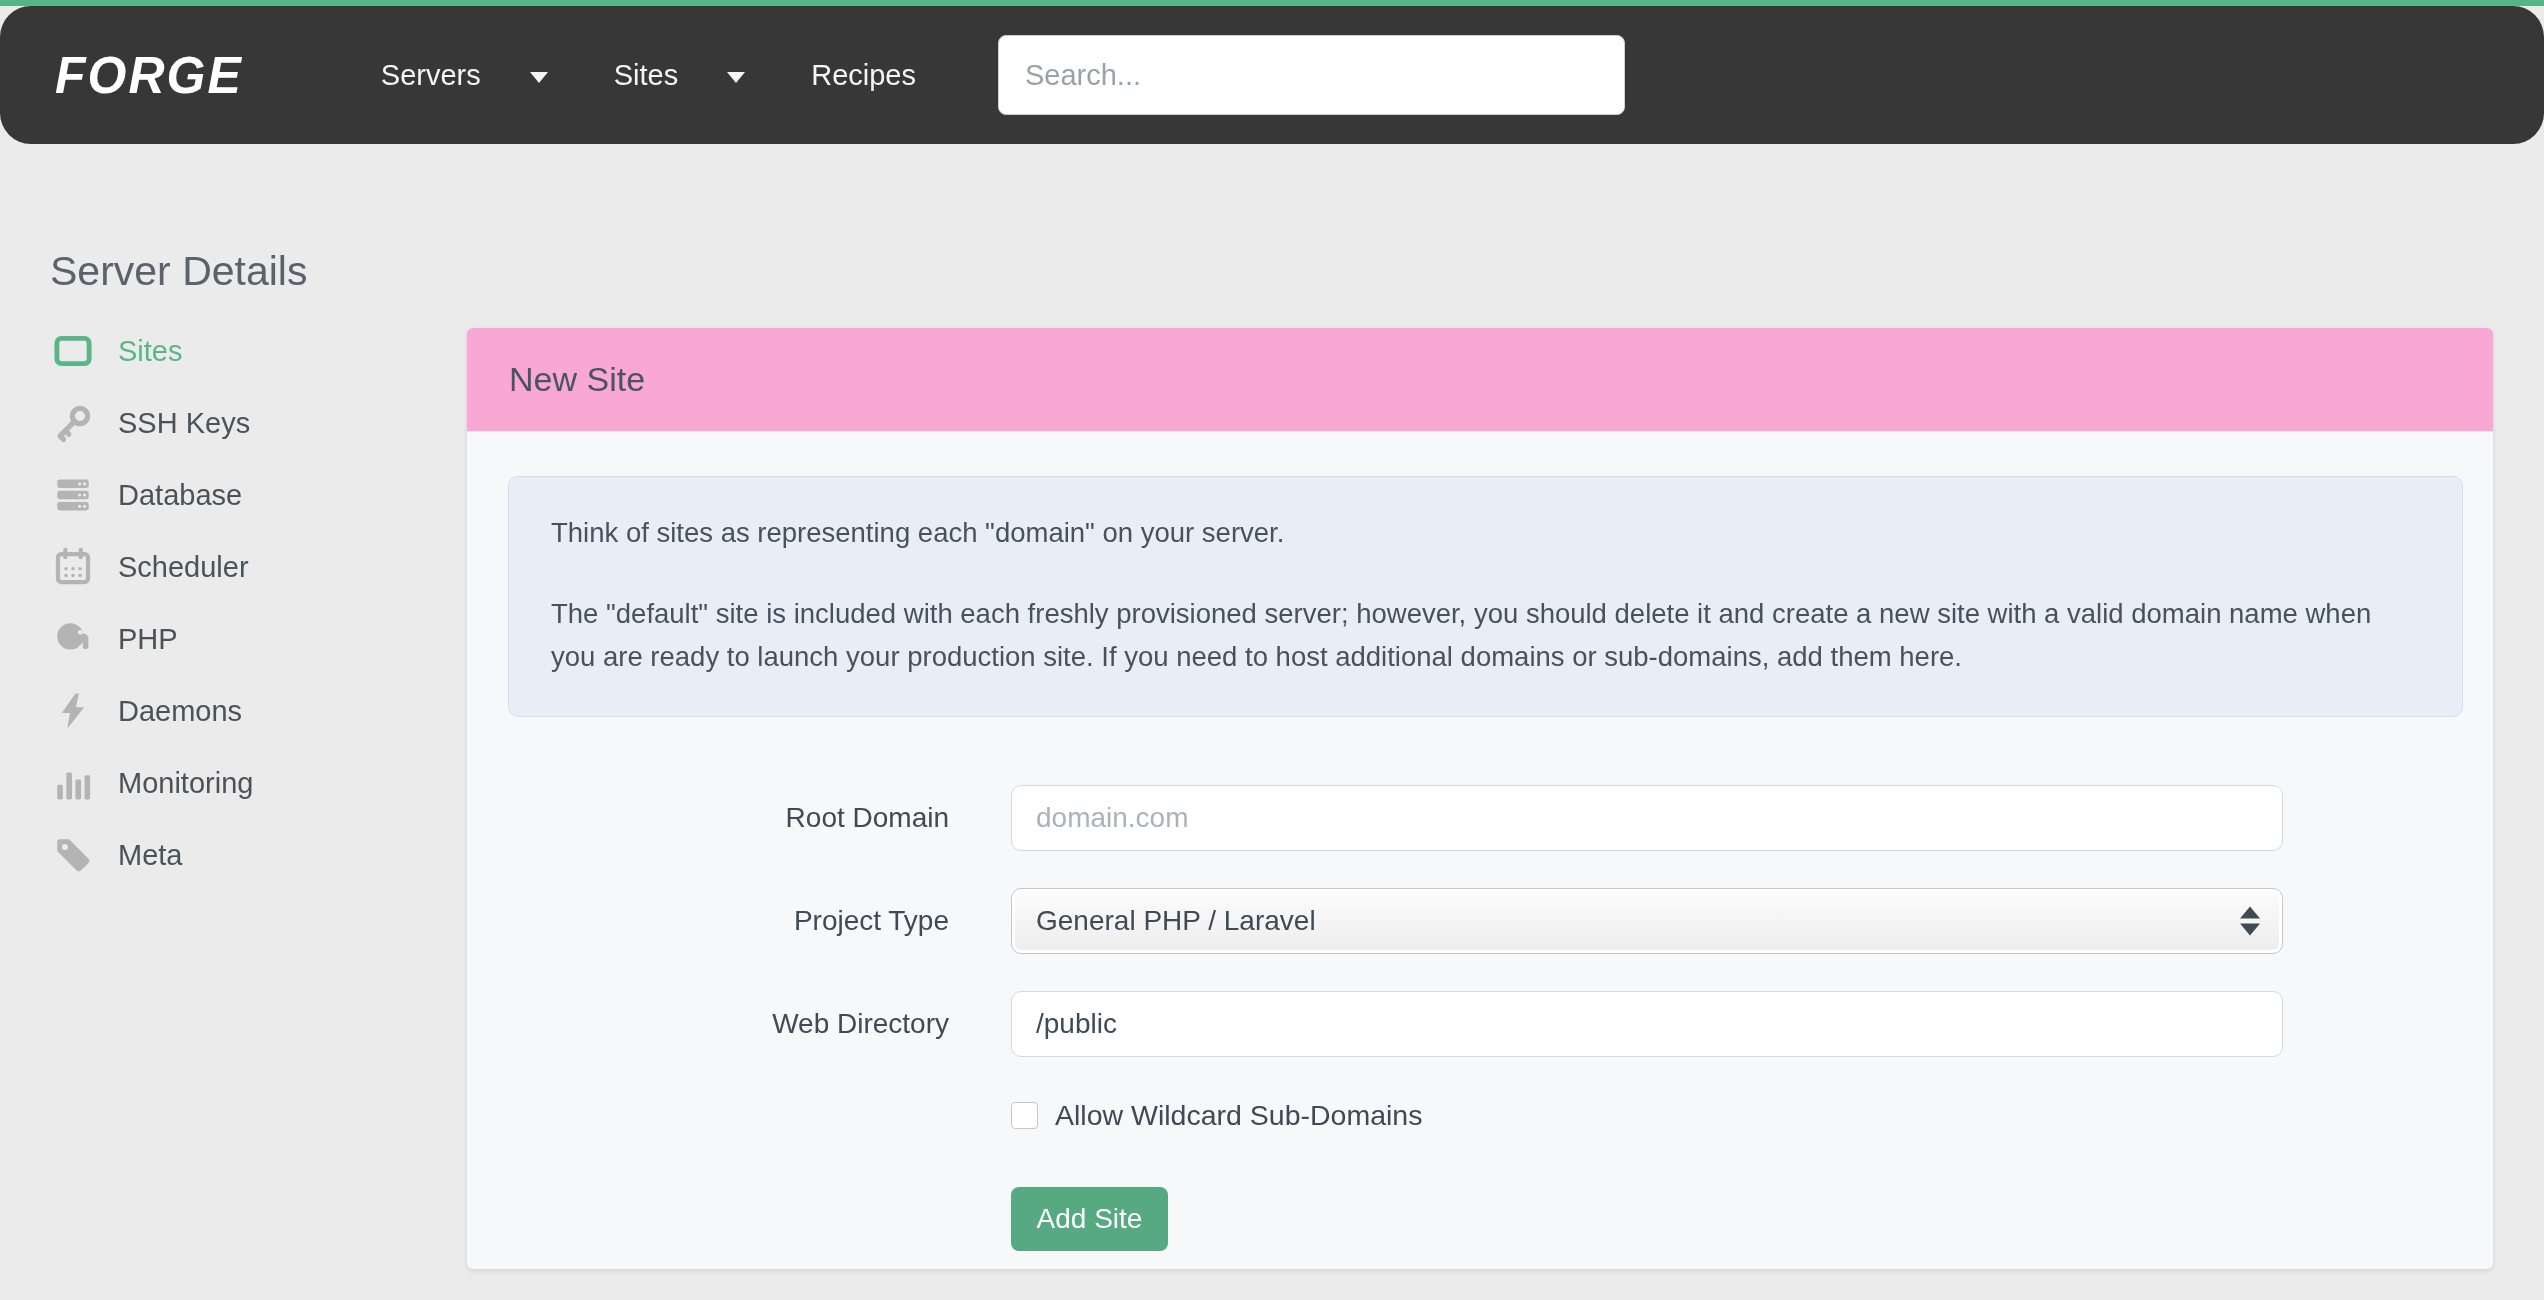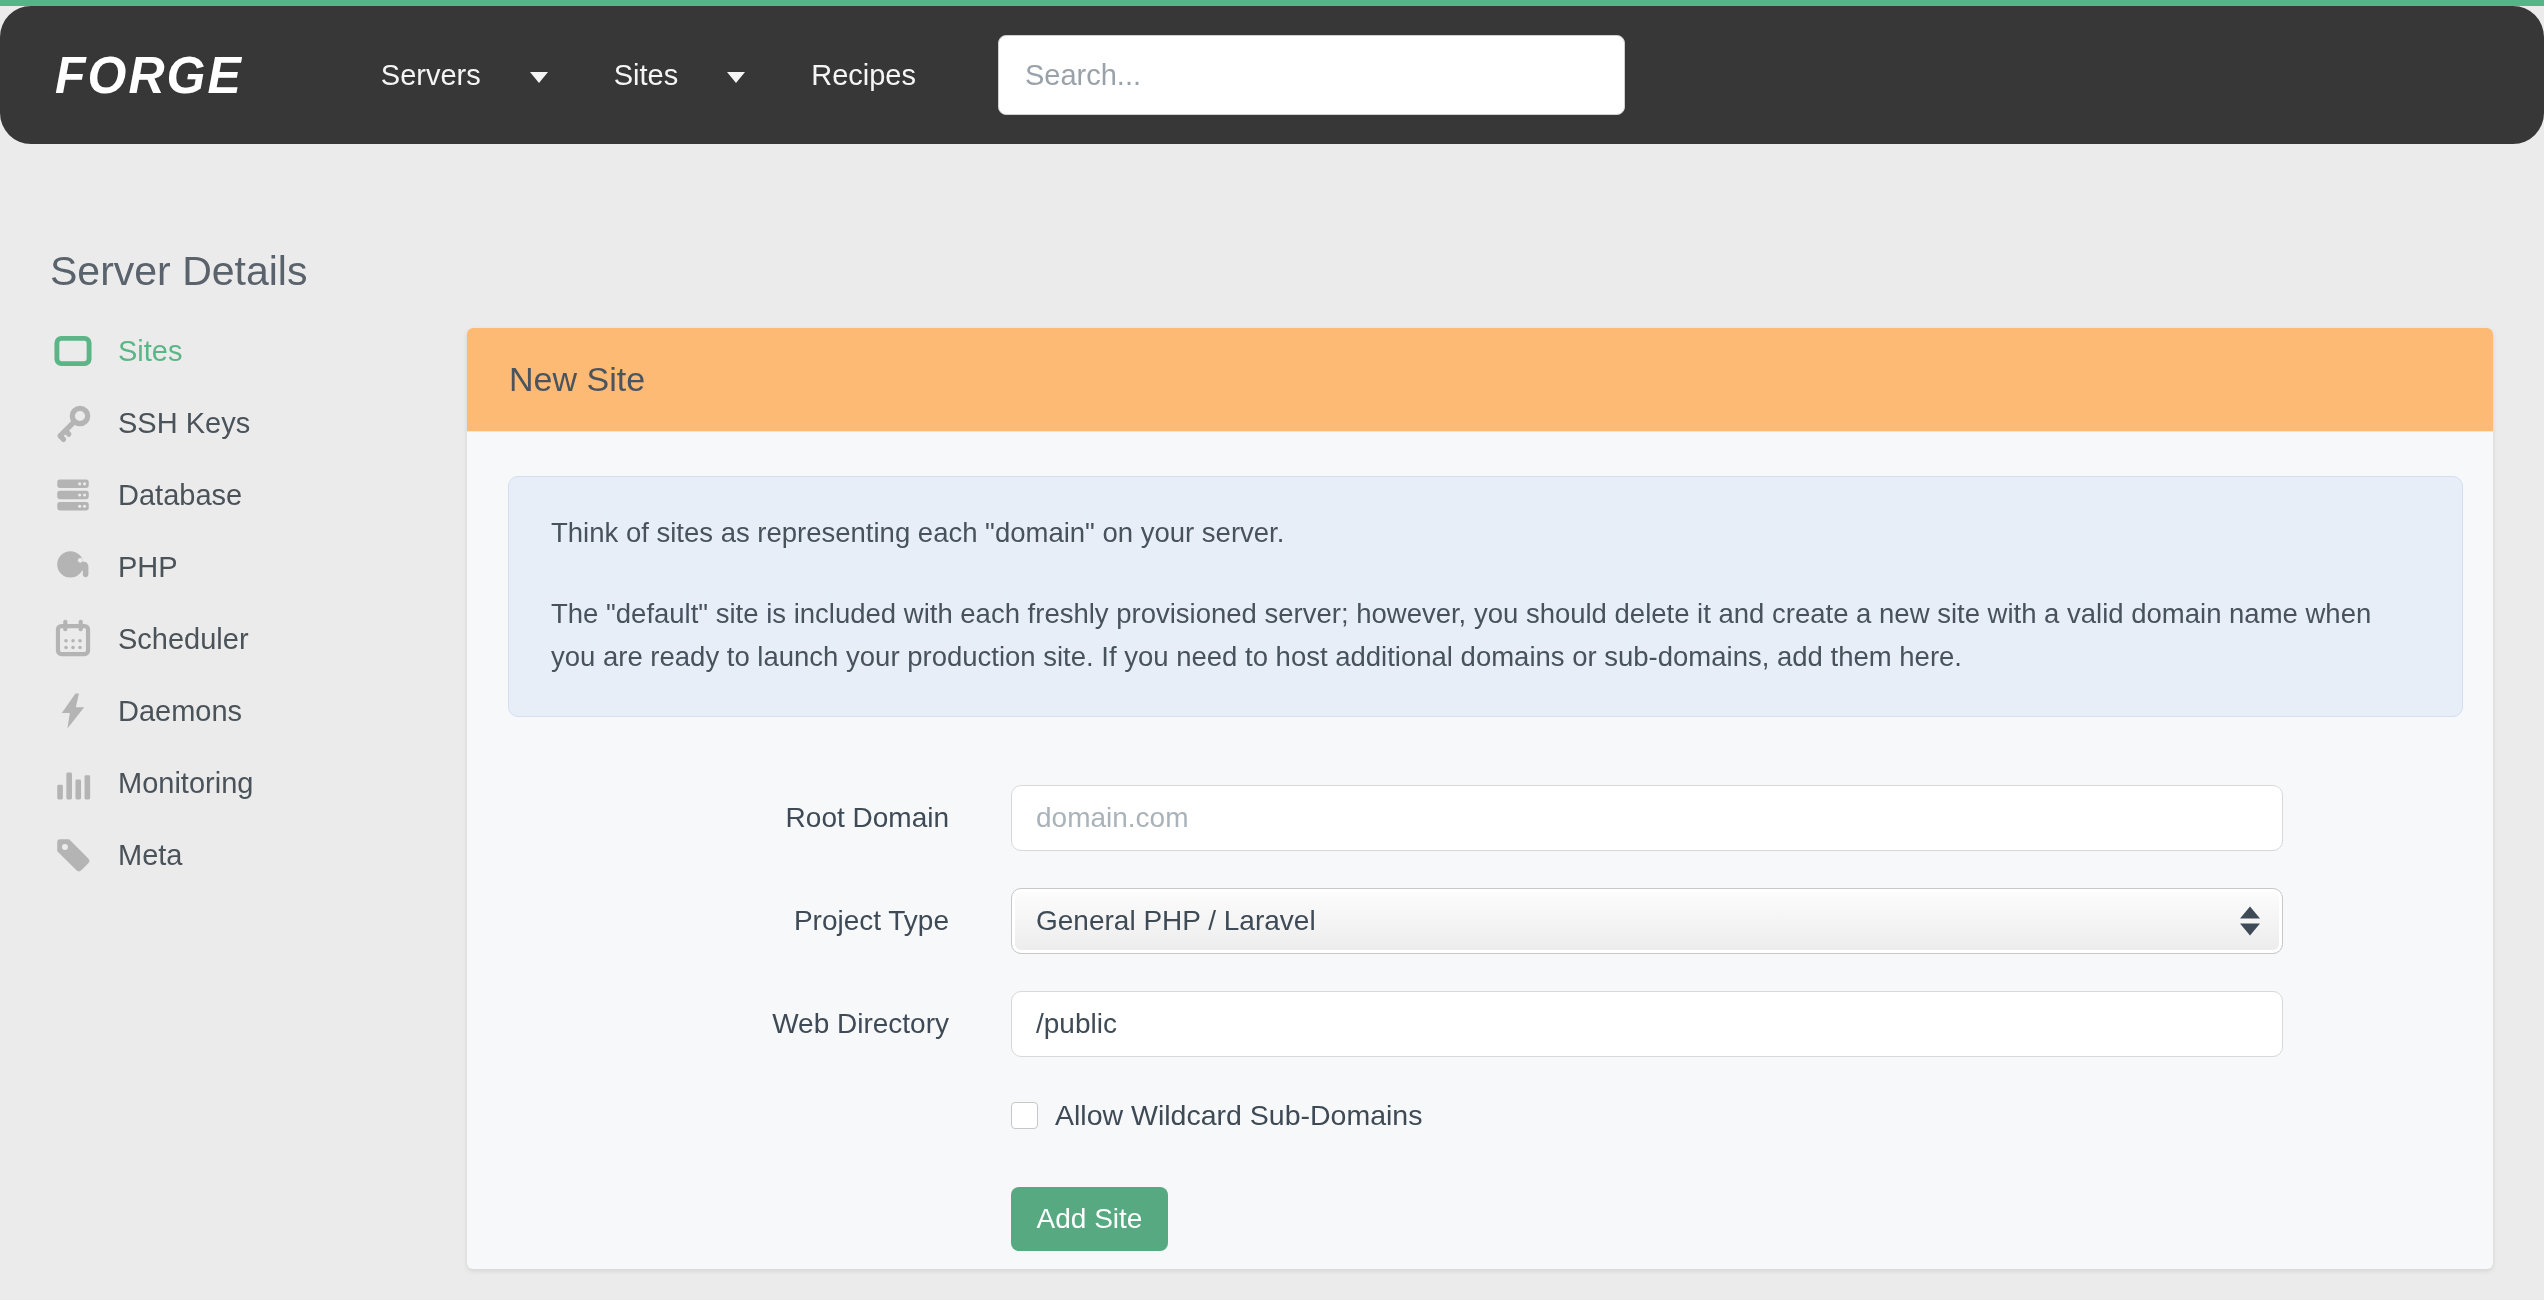--- a/index.html
+++ b/index.html
@@ -44,21 +44,21 @@
                color:#b4b4b4; }
   .side-item .icon { width:46px; height:46px; display:flex; align-items:center;
                      justify-content:center; }
   .side-item .lbl { margin-left:22px; font-size:29px; color:#4a525a; }
   .side-item.active { color:#5bb687; }
   .side-item.active .lbl { color:#5bb687; }
 
   
   .card { position:absolute; left:467px; top:328px; width:2026px; height:941px;
           background:#f7f8f9; border-radius:6px; box-shadow:0 2px 5px rgba(0,0,0,.10); }
-  .card-header { height:104px; background:#fdba74; border-bottom:1px solid #e7e7e7;
+  .card-header { height:104px; background:#f9a8d4; border-bottom:1px solid #e7e7e7;
                  border-radius:6px 6px 0 0; display:flex; align-items:center; }
   .card-title { margin-left:42px; font-size:34px; color:#4a545e; }
   .alert { margin:44px 30px 0 41px; background:#e8eef8; border:1px solid #d5deee;
            border-radius:10px; padding:34px 42px 38px 42px; color:#47525d;
            font-size:27.5px; line-height:43px; }
   .alert p + p { margin-top:38px; }
 
   .form { margin-top:68px; }
   .form-row { display:flex; align-items:center; margin-bottom:37px; }
   .form-label { width:544px; padding-right:62px; text-align:right; font-size:28px;
@@ -144,49 +144,49 @@
         <circle cx="15.8" cy="12" r="0.9" fill="#ebebeb"></circle>
           <circle cx="18.6" cy="12" r="0.9" fill="#ebebeb"></circle>
         <circle cx="15.8" cy="18.4" r="0.9" fill="#ebebeb"></circle>
           <circle cx="18.6" cy="18.4" r="0.9" fill="#ebebeb"></circle>
       </svg>
     </span>
     <span class="lbl">Database</span>
   </div>
   <div class="side-item">
     <span class="icon">
-      <svg width="42" height="42" viewBox="0 0 24 24" fill="currentColor">
-        <circle cx="10.5" cy="10.5" r="7.5"></circle>
-        <path d="M14 9 h4.2 a2.6 2.6 0 0 1 2.6 2.6 v4.6 a1.6 1.6 0 0 1 -3.2 0 v-2.2 h-3.6 z"></path>
-        <circle cx="16.2" cy="8.2" r="1.4" fill="#ebebeb"></circle>
-      </svg>
-    </span>
-    <span class="lbl">PHP</span>
-  </div>
-  <div class="side-item">
-    <span class="icon">
       <svg width="42" height="42" viewBox="0 0 24 24" fill="none" stroke="currentColor" stroke-width="2.4" stroke-linecap="round">
         <rect x="3.4" y="4.6" width="17.2" height="16" rx="2"></rect>
         <line x1="7.6" y1="2.2" x2="7.6" y2="6.4"></line>
         <line x1="16.4" y1="2.2" x2="16.4" y2="6.4"></line>
         <g fill="currentColor" stroke="none">
           <circle cx="8" cy="13" r="1"></circle>
             <circle cx="12" cy="13" r="1"></circle>
             <circle cx="16" cy="13" r="1"></circle>
           <circle cx="8" cy="16.8" r="1"></circle>
             <circle cx="12" cy="16.8" r="1"></circle>
             <circle cx="16" cy="16.8" r="1"></circle>
         </g>
       </svg>
     </span>
     <span class="lbl">Scheduler</span>
   </div>
   <div class="side-item">
     <span class="icon">
       <svg width="42" height="42" viewBox="0 0 24 24" fill="currentColor">
+        <circle cx="10.5" cy="10.5" r="7.5"></circle>
+        <path d="M14 9 h4.2 a2.6 2.6 0 0 1 2.6 2.6 v4.6 a1.6 1.6 0 0 1 -3.2 0 v-2.2 h-3.6 z"></path>
+        <circle cx="16.2" cy="8.2" r="1.4" fill="#ebebeb"></circle>
+      </svg>
+    </span>
+    <span class="lbl">PHP</span>
+  </div>
+  <div class="side-item">
+    <span class="icon">
+      <svg width="42" height="42" viewBox="0 0 24 24" fill="currentColor">
         <path d="M13.4 2 L5.6 13.2 h4.6 L8.8 22 L18.4 9.8 h-4.8 L15.4 2 z"></path>
       </svg>
     </span>
     <span class="lbl">Daemons</span>
   </div>
   <div class="side-item">
     <span class="icon">
       <svg width="42" height="42" viewBox="0 0 24 24" fill="currentColor">
         <rect x="3" y="13" width="3.2" height="8.4" rx="0.8"></rect>
         <rect x="8.2" y="6" width="3.2" height="15.4" rx="0.8"></rect>

